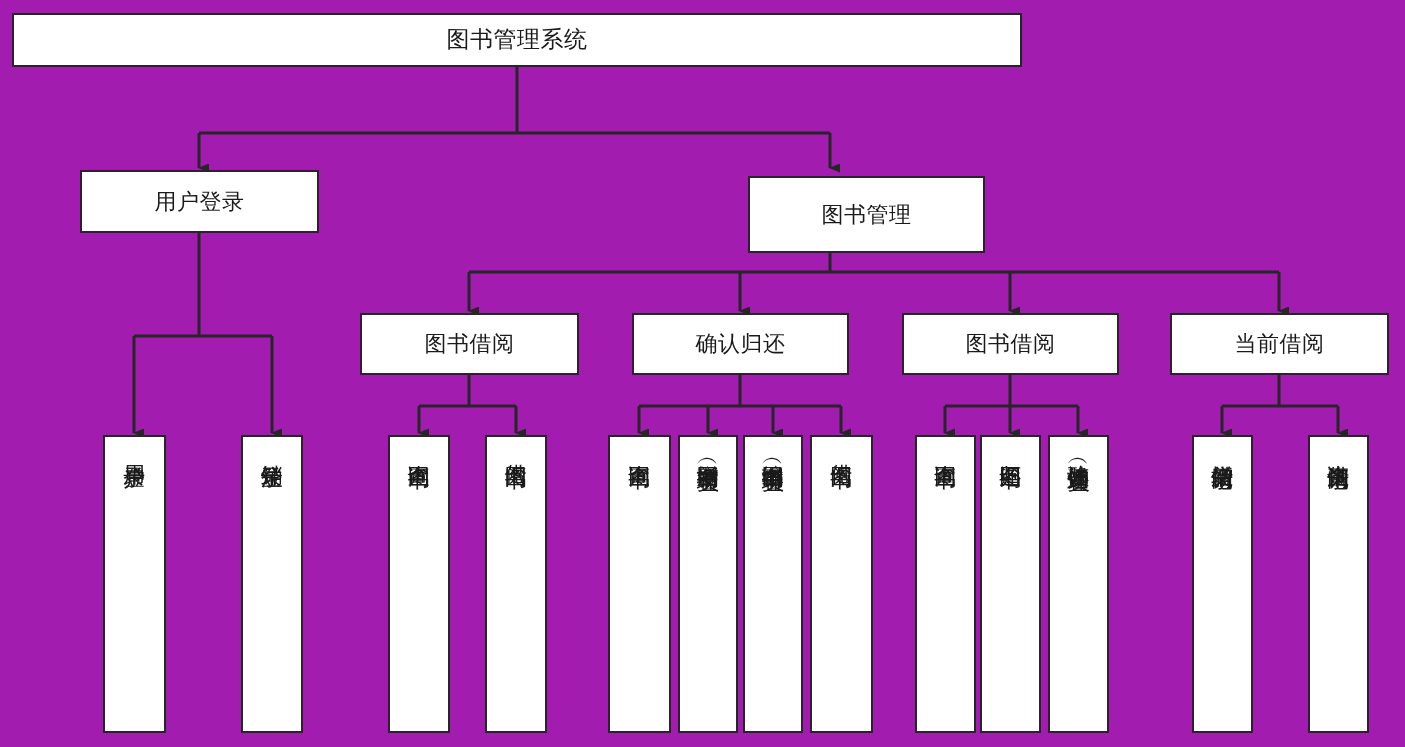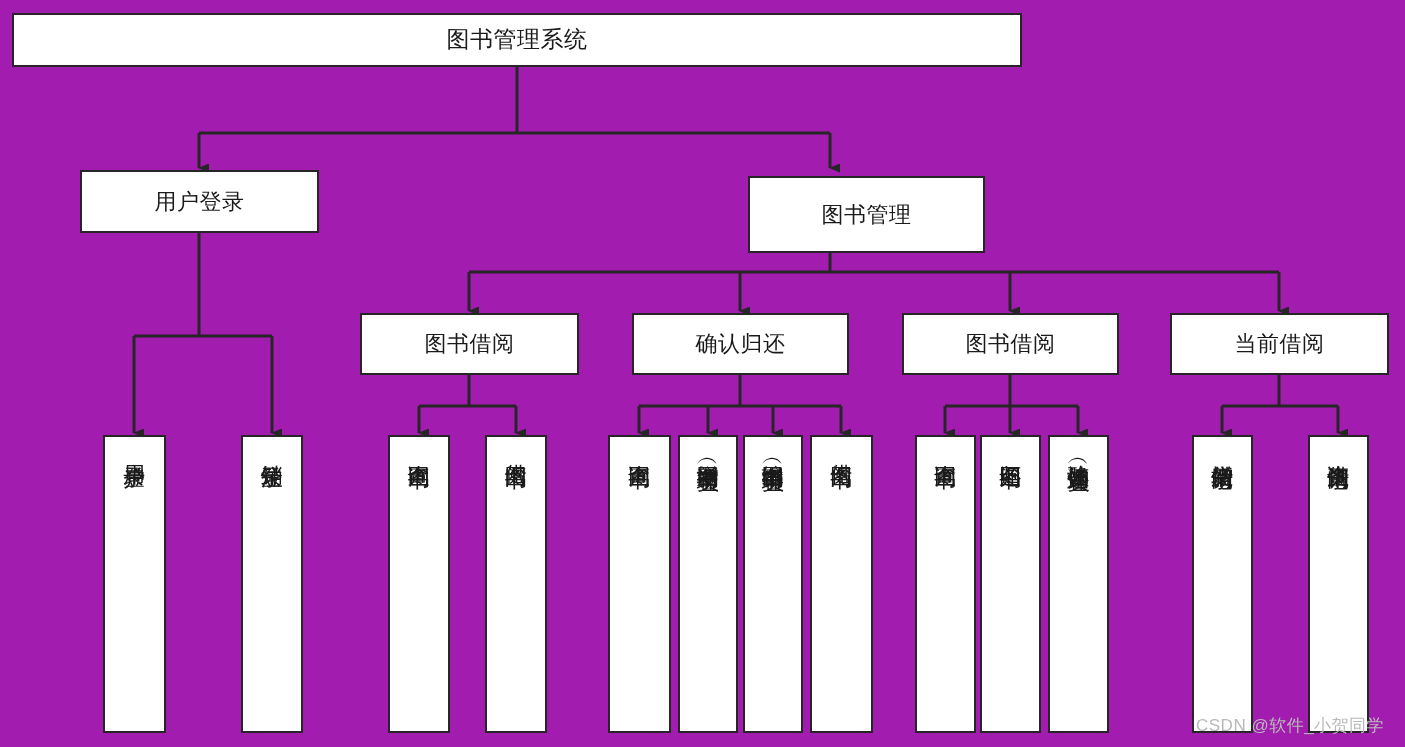--- a/index.html
+++ b/index.html
@@ -171,14 +171,13 @@
         <span class="label">确认归还（管理员）</span>
       </div>
       <div class="node vertical" id="leaf-add-borrow-record" style="left: 1192px; top: 435px; width: 61px; height: 298px;">
         <span class="label">新增借阅记录</span>
       </div>
       <div class="node vertical" id="leaf-query-borrow-record" style="left: 1308px; top: 435px; width: 61px; height: 298px;">
         <span class="label">查询借阅记录</span>
       </div>
     </div>
 
-  <div id="watermark" style="left: 1196px; top: 714px;">CSDN @软件_小贺同学</div>
 </div>
 
 </body></html>

